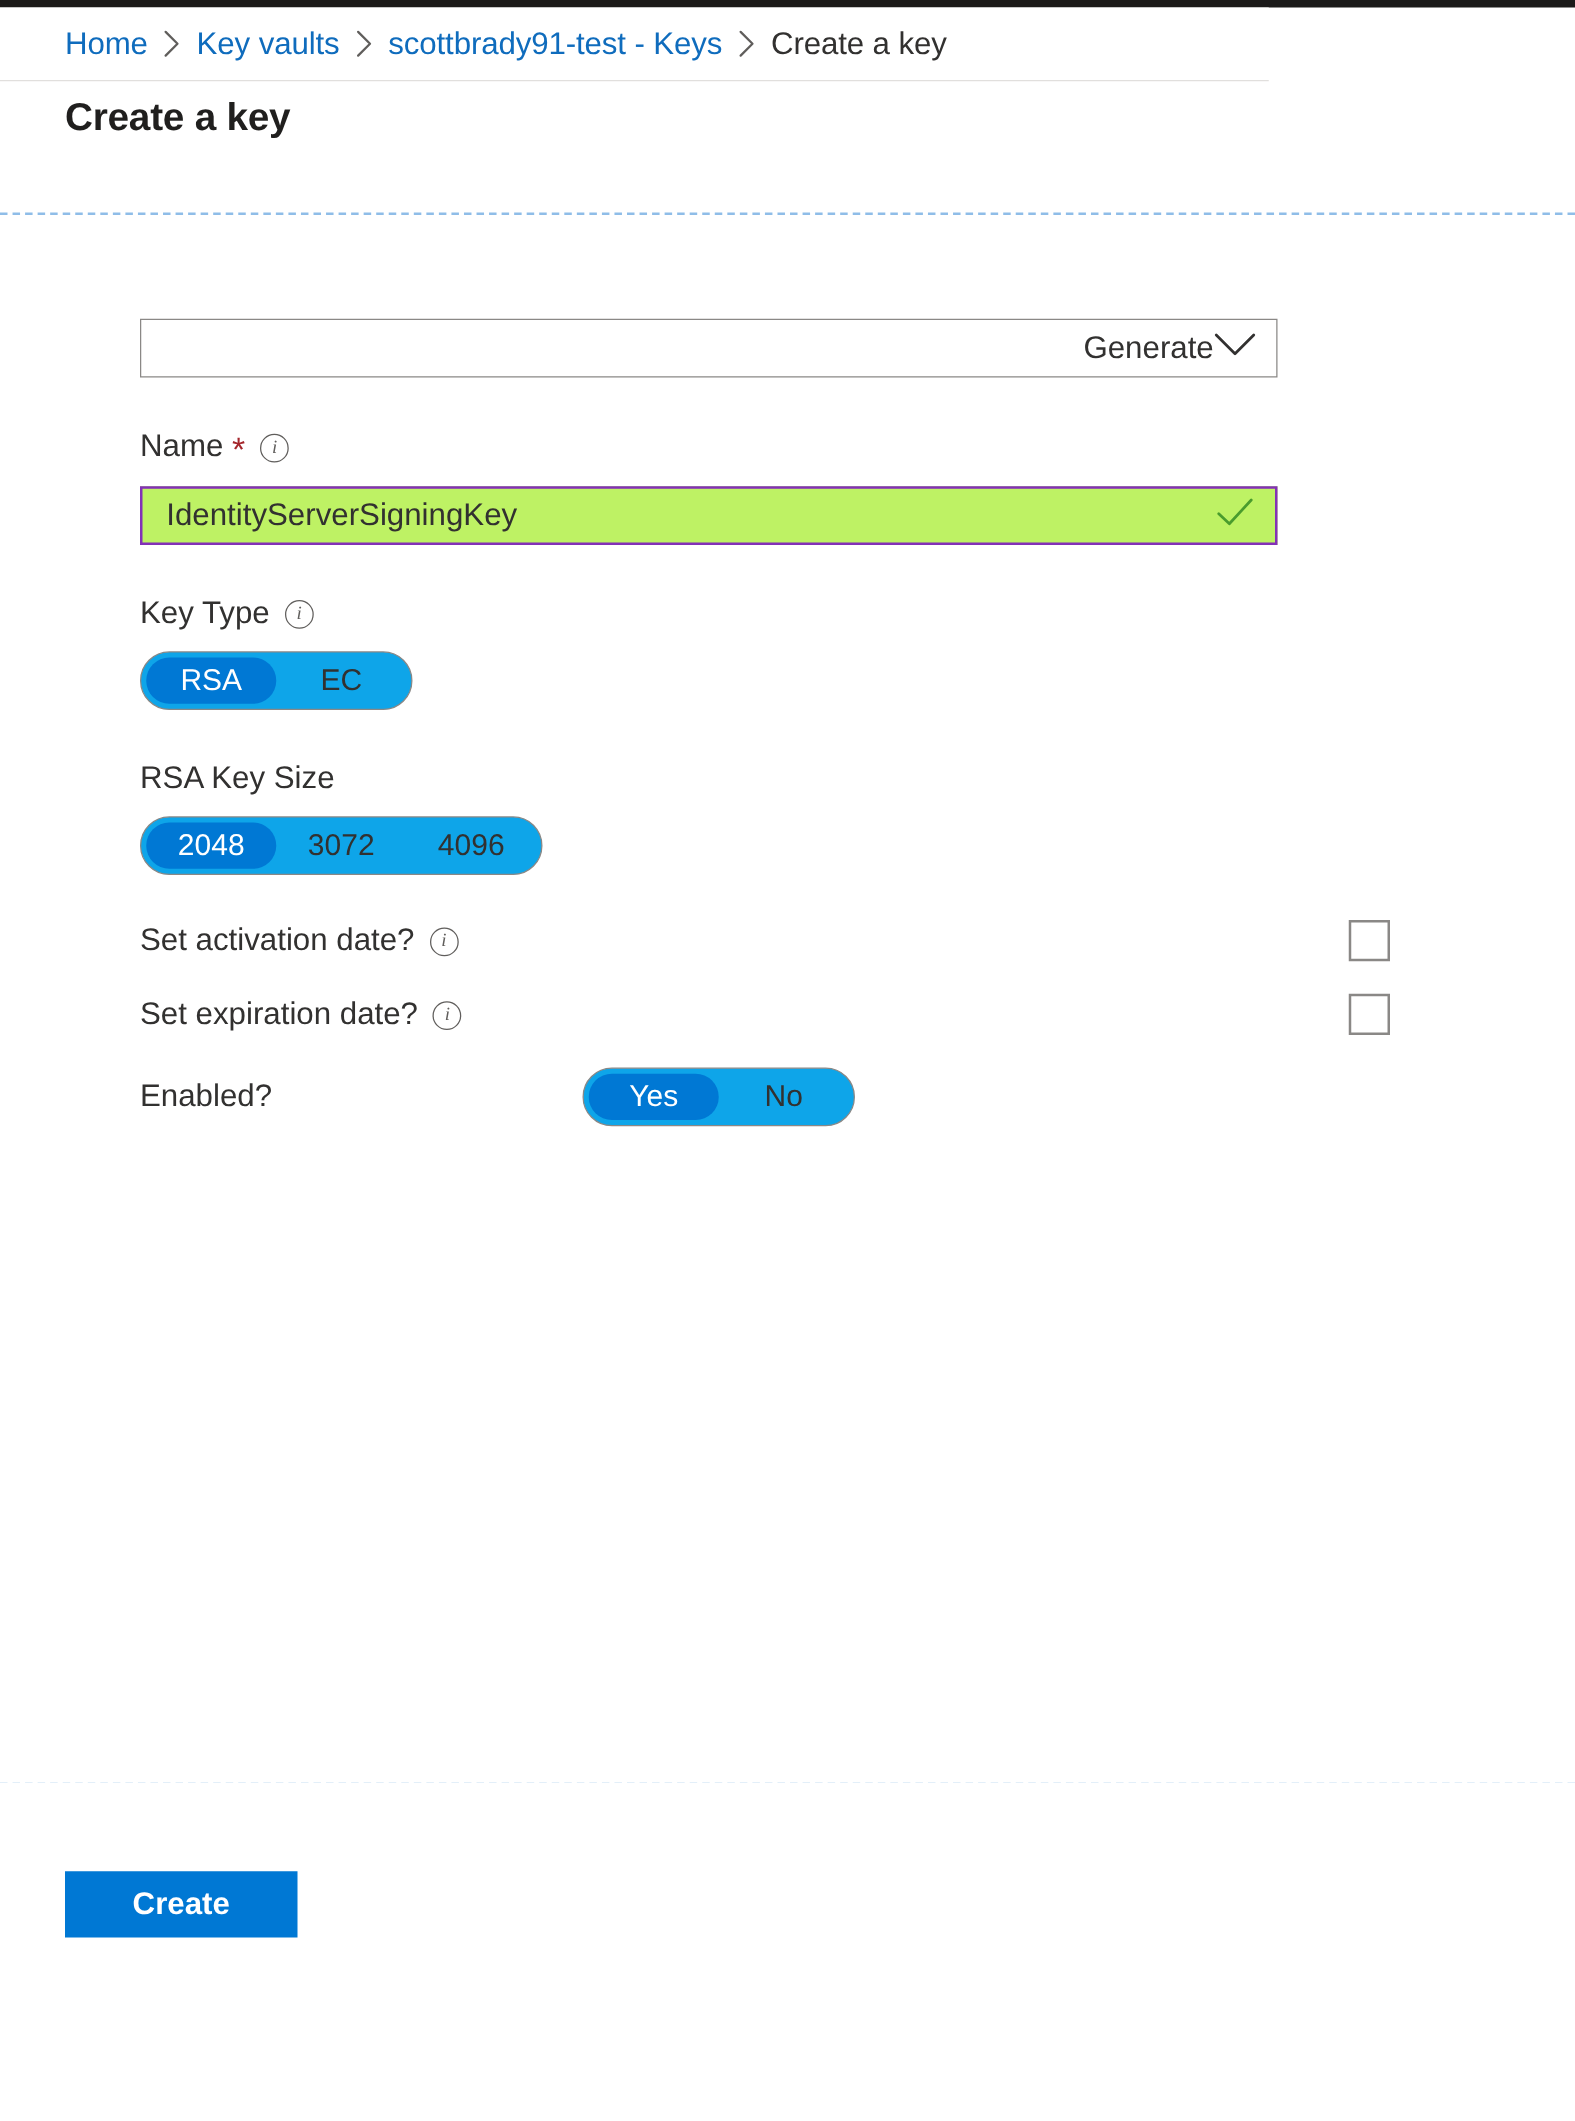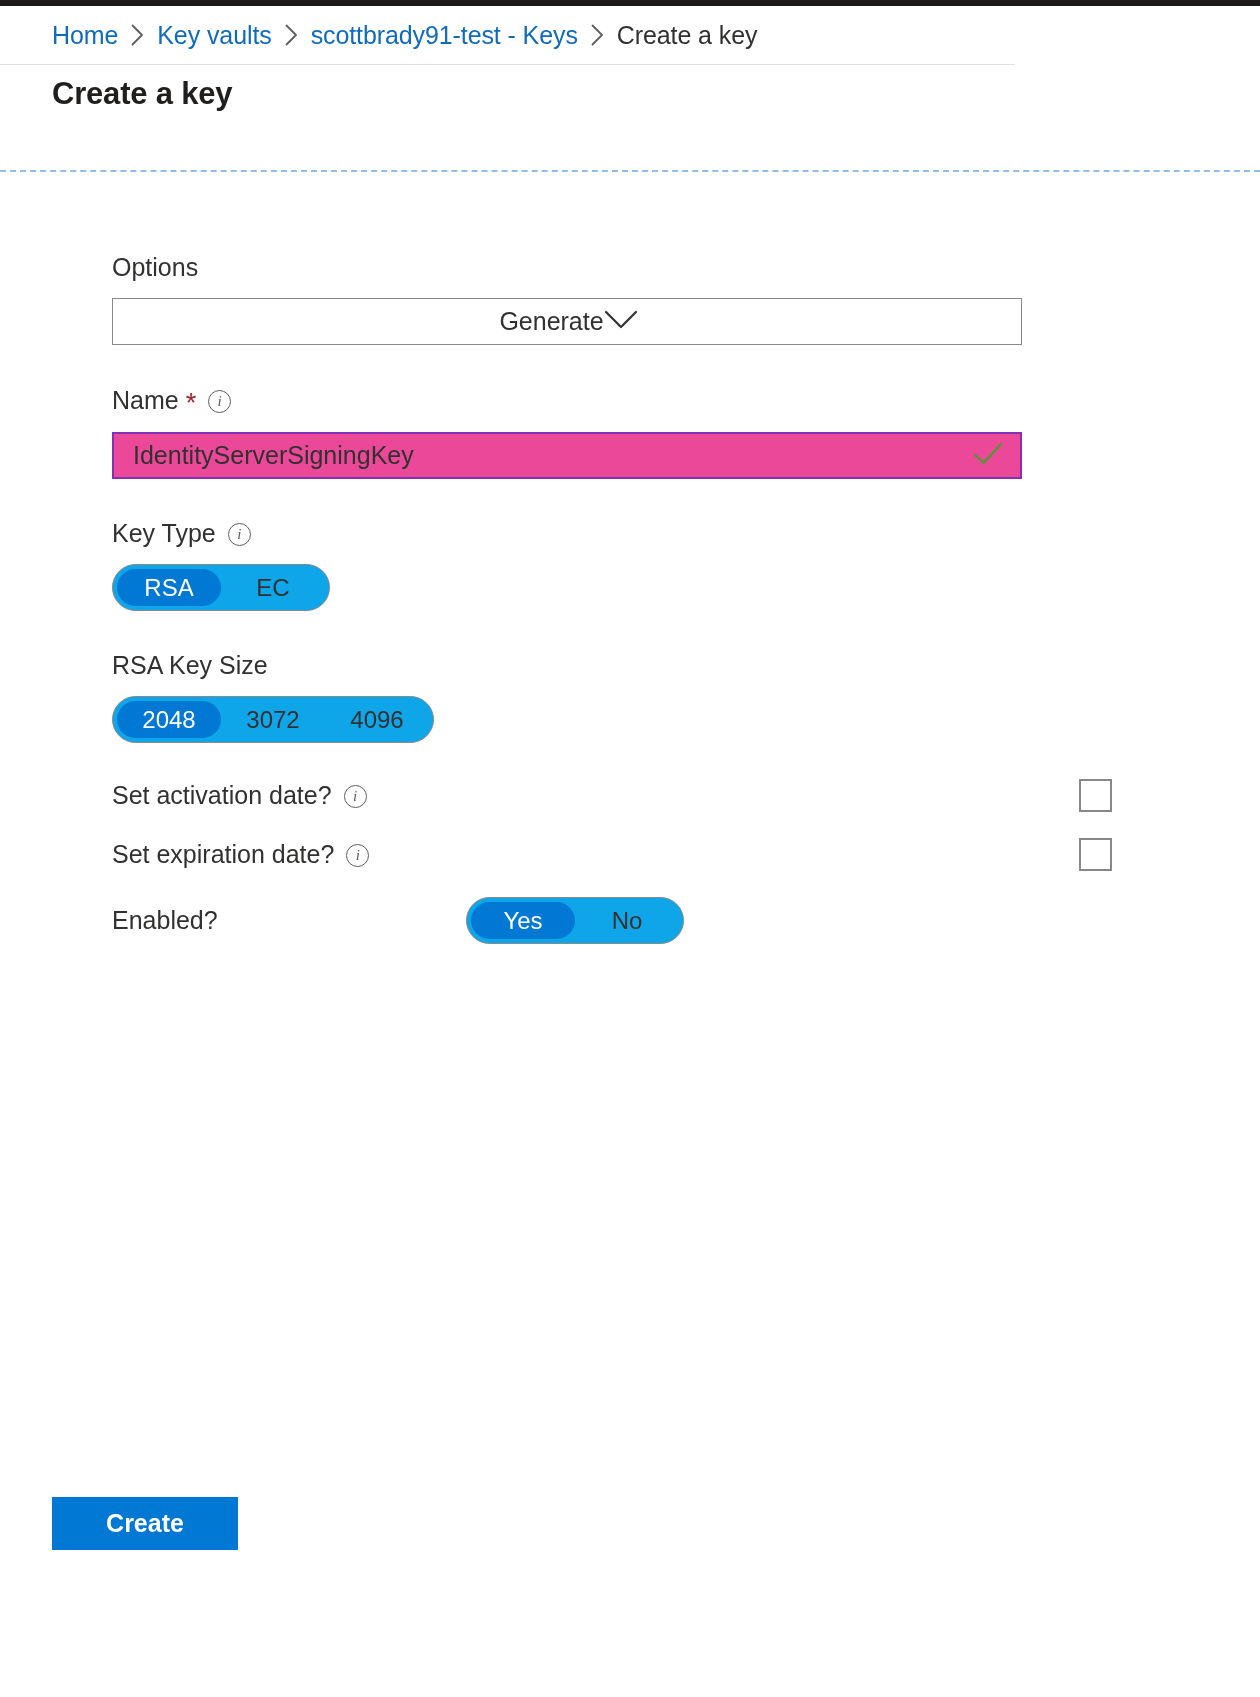--- a/index.html
+++ b/index.html
@@ -130,36 +130,36 @@
   }
 
   
   .dropdown {
     width: 910px;
     height: 47px;
     border: 1.5px solid #8a8886;
     background: #ffffff;
     display: flex;
     align-items: center;
-    justify-content: center;
+    justify-content: flex-end;
     padding: 0 16px 0 19px;
   }
   .dropdown .value {
     font-size: 25px;
     color: #323130;
     line-height: 1;
   }
   .chev { display: block; }
 
   
   .text-input-wrap {
     width: 910px;
     height: 47px;
     border: 2px solid #8330b7;
-    background: #ec4899;
+    background: #bef264;
     display: flex;
     align-items: center;
     justify-content: space-between;
     padding: 0 17px 0 19px;
   }
   .text-input-wrap .value {
     font-size: 25px;
     color: #323130;
     line-height: 1;
   }
@@ -289,23 +289,20 @@
   <span class="crumb current">Create a key</span>
 </div>
 
 <div class="page-title">Create a key</div>
 
 <div class="dashed-rule rule-top"></div>
 
 <div class="form">
 
   <div>
-    <div class="field-label">
-      <span>Options</span>
-    </div>
     <div class="dropdown">
       <span class="value">Generate</span>
       <span class="chev">
         <svg width="34" height="20" viewBox="0 0 34 20" fill="none">
             <path d="M2 2L17 17L32 2" stroke="#323130" stroke-width="2.2" stroke-linecap="round" stroke-linejoin="round"></path>
           </svg>
       </span>
     </div>
   </div>
 

